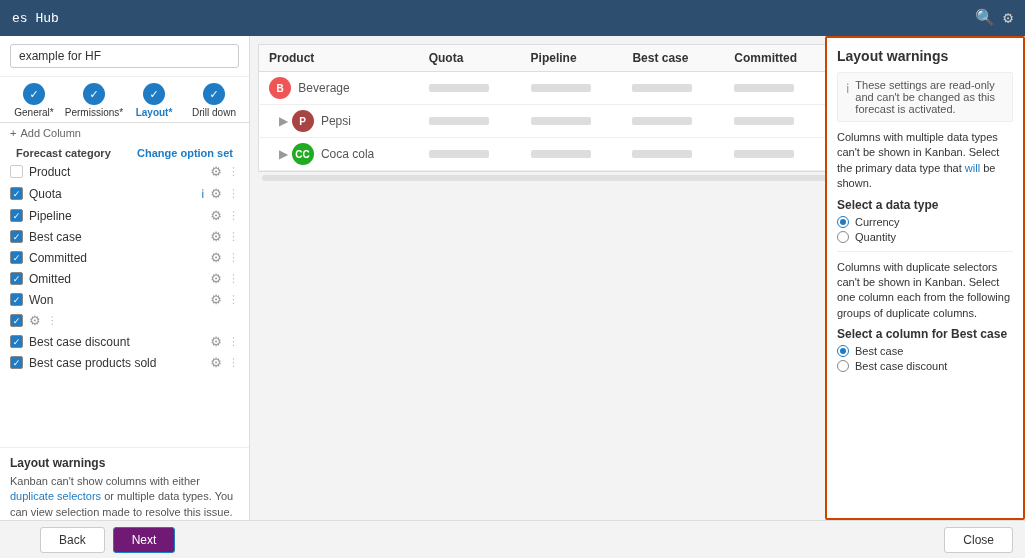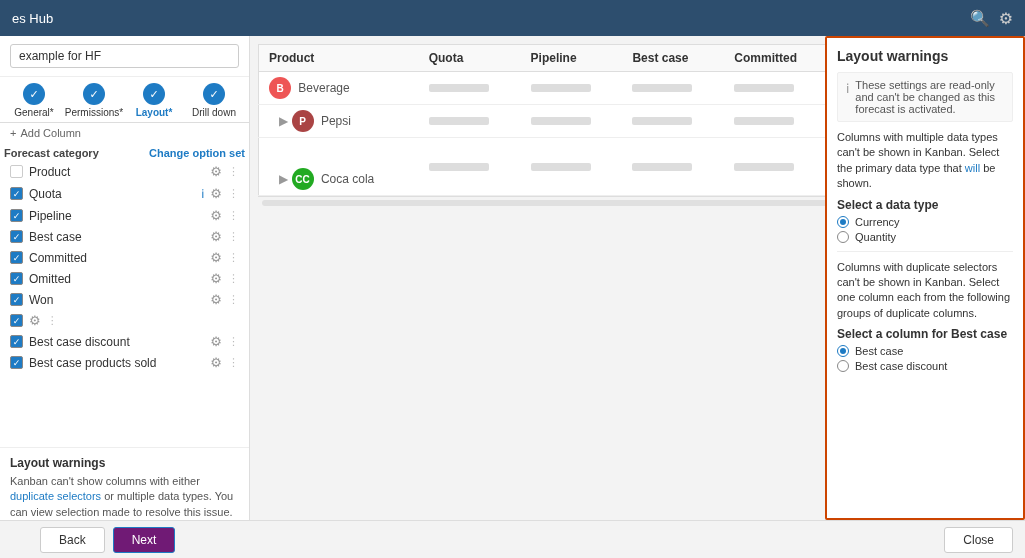--- a/index.html
+++ b/index.html
@@ -6,20 +6,21 @@
     body { font-family: 'Segoe UI', Arial, sans-serif; font-size: 13px; background: #f3f3f3; width: 1025px; height: 558px; overflow: hidden; }
 
     
     .top-bar {
       background: #2d4e6e;
       height: 36px;
       display: flex;
       align-items: center;
       padding: 14px 12px;
       justify-content: space-between;
+      font-family: Liberation Mono, monospace;
     }
     .top-bar-title { color: #fff; font-size: 13px; }
     .top-bar-icons { display: flex; gap: 8px; }
     .top-bar-icon { color: #ccc; font-size: 16px; cursor: pointer; }
 
     
     .main-container {
       display: flex;
       height: calc(558px - 36px);
       position: relative;
@@ -79,21 +80,21 @@
       color: #666;
       font-size: 11px;
       cursor: pointer;
       display: flex;
       align-items: center;
       gap: 4px;
     }
 
     
     .forecast-category {
-      padding: 4px 4px 2px;
+      padding: 4px 16px 2px;
       display: flex;
       justify-content: space-between;
       align-items: center;
       font-size: 11px;
       color: #444;
       font-weight: 600;
     }
     .change-option { color: #1e7bc4; font-size: 11px; cursor: pointer; }
 
     
@@ -513,21 +514,21 @@
               <div class="blue-bar-container">
                 <span class="blue-bar"></span>
                 <span style="font-size:11px;color:#555;">75</span>
               </div>
             </td>
           </tr>
 
           <tr>
             <td>
               <span style="margin-left:10px;color:#999;cursor:pointer;">▶</span>
-              <span class="row-icon" style="background:#2a2;margin-top:25px;">CC</span>
+              <span class="row-icon" style="background:#2a2;">CC</span>
               Coca cola
             </td>
             <td><span class="grey-bar"></span></td>
             <td><span class="grey-bar"></span></td>
             <td><span class="grey-bar"></span></td>
             <td><span class="grey-bar"></span></td>
             <td><span class="grey-bar"></span></td>
             <td>
               <div class="blue-bar-container">
                 <span class="blue-bar"></span>

